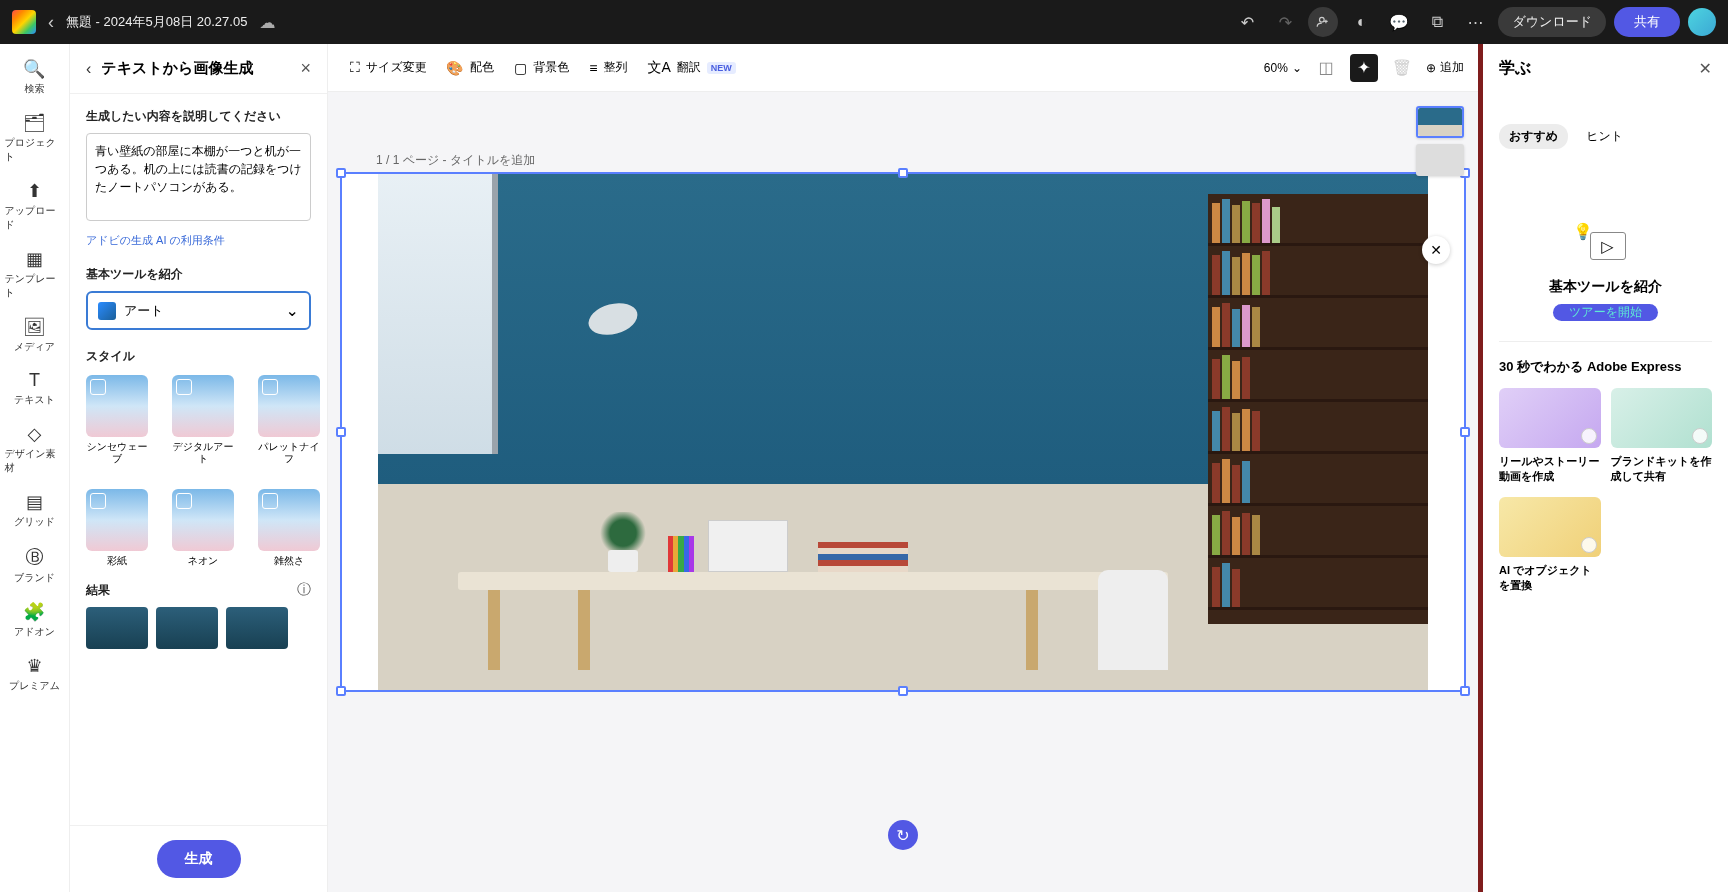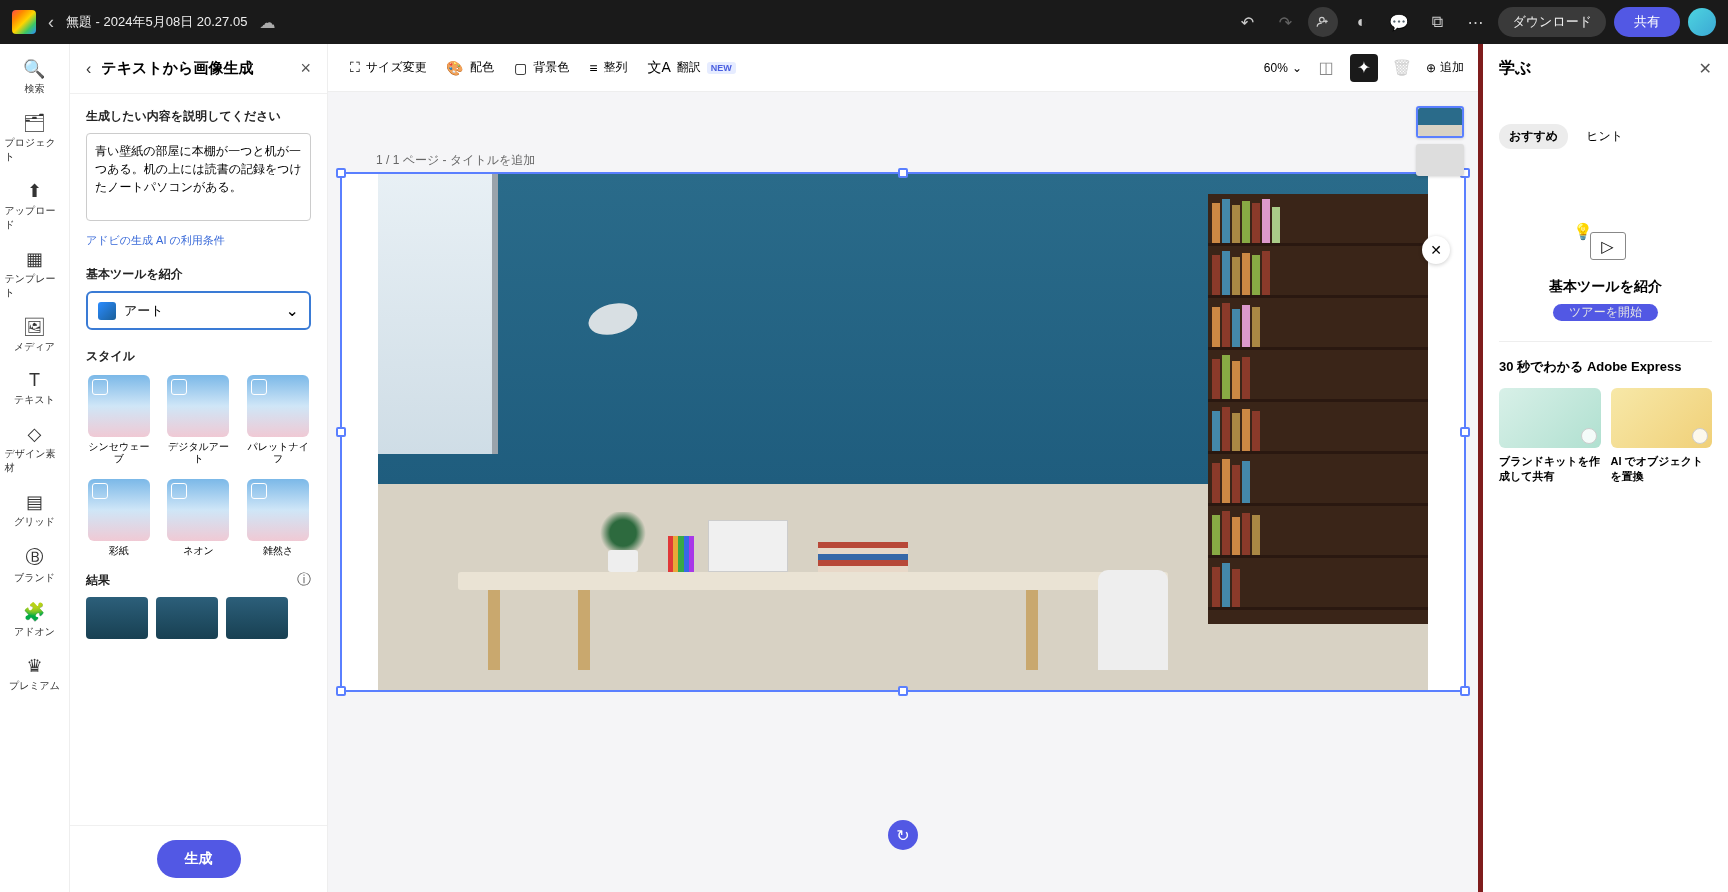--- a/index.html
+++ b/index.html
@@ -36,21 +36,21 @@
 .section-label { font-size: 12px; color: #222; font-weight: 600; margin-bottom: 8px; font-family: Liberation Serif, serif; }
 .prompt-box { width: 100%; border: 1px solid #ccc; border-radius: 4px; padding: 8px; font-size: 12px; resize: none; height: 88px; line-height: 1.5; }
 .link-text { color: #3768d8; font-size: 11px; margin-top: 8px; display: inline-block; cursor: pointer; }
 .dropdown { margin-top: 6px; border: 2px solid #3a7bd5; border-radius: 6px; padding: 8px 10px; display: flex; align-items: center; gap: 8px; cursor: pointer; justify-content: space-between; }
 .dropdown-left { display: flex; align-items: center; gap: 8px; }
 .dropdown-icon { width: 18px; height: 18px; background: linear-gradient(135deg,#2b8cff,#1a5f99); border-radius: 3px; }
 .dropdown-label { font-size: 13px; }
 .chips { display: flex; flex-wrap: wrap; gap: 6px; margin-top: 6px; }
 .chip { border: 1px solid #ddd; border-radius: 12px; padding: 3px 10px; font-size: 11px; cursor: pointer; background: #fff; }
 .chip.active { background: #ececec; }
-.style-grid { display: grid; grid-template-columns: repeat(3, 1fr); gap: 14px; margin-top: 10px; }
+.style-grid { display: grid; grid-template-columns: repeat(3, 1fr); gap: 24px; margin-top: 10px; }
 .style-item { display: flex; flex-direction: column; align-items: center; gap: 4px; }
 .style-thumb { width: 62px; height: 62px; border-radius: 6px; background: linear-gradient(180deg,#7bb8e8 0%,#cfe6f7 50%,#f0c9d4 100%); position: relative; }
 .style-thumb::after { content: ""; position: absolute; top: 4px; left: 4px; width: 14px; height: 14px; border: 1.5px solid #fff; border-radius: 3px; }
 .style-caption { font-size: 10px; text-align: center; line-height: 1.2; }
 .results-row { display: flex; align-items: center; justify-content: space-between; margin-top: 14px; }
 .info-icon { font-size: 14px; color: #555; }
 .results-thumbs { display: flex; gap: 8px; margin-top: 8px; }
 .result-thumb { width: 62px; height: 42px; border-radius: 4px; background: linear-gradient(180deg,#2c5f7a,#184052); }
 .panel-footer { padding: 14px; display: flex; justify-content: center; border-top: 1px solid #f0f0f0; }
 .btn-generate { background: #5258e4; color: #fff; border: none; padding: 10px 28px; border-radius: 20px; font-size: 14px; font-weight: 600; cursor: pointer; }
@@ -105,21 +105,21 @@
 .rp-tabs { display: flex; gap: 8px; padding: 0 16px 10px; }
 .rp-tab { font-size: 12px; padding: 4px 10px; border-radius: 12px; cursor: pointer; }
 .rp-tab.active { background: #ececec; font-weight: 700; }
 .rp-body { flex: 1; overflow-y: auto; padding: 10px 16px 20px; }
 .intro-card { text-align: center; padding: 16px 0 20px; border-bottom: 1px solid #eee; margin-bottom: 16px; }
 .intro-illust { width: 60px; height: 44px; margin: 0 auto 10px; position: relative; }
 .intro-illust .box { position: absolute; width: 36px; height: 28px; border: 1.5px solid #888; border-radius: 3px; top: 8px; left: 14px; display: flex; align-items: center; justify-content: center; }
 .intro-illust .bulb { position: absolute; top: -2px; left: -2px; font-size: 16px; }
 .intro-title { font-size: 14px; font-weight: 700; margin-bottom: 6px; }
 .intro-desc { font-size: 11px; color: #555; line-height: 1.5; margin-bottom: 12px; }
-.btn-tour { background: #5258e4; color: #e5e5e5; border: none; padding: 0 16px; border-radius: 16px; font-size: 12px; cursor: pointer; }
+.btn-tour { background: #5258e4; color: #5eead4; border: none; padding: 0 16px; border-radius: 16px; font-size: 12px; cursor: pointer; }
 .tutorial-section-title { font-size: 13px; font-weight: 700; margin-bottom: 12px; }
 .tutorial-grid { display: grid; grid-template-columns: 1fr 1fr; gap: 12px 10px; }
 .tutorial-card { cursor: pointer; }
 .tutorial-thumb { width: 100%; height: 60px; border-radius: 6px; position: relative; overflow: hidden; }
 .tut-check { position: absolute; bottom: 4px; right: 4px; width: 16px; height: 16px; border-radius: 8px; background: rgba(255,255,255,.85); border: 1px solid #ccc; }
 .tut1 { background: linear-gradient(135deg,#cfe0f7,#a8c5f0); }
 .tut2 { background: linear-gradient(135deg,#e0cff7,#c5a8f0); }
 .tut3 { background: linear-gradient(135deg,#d8f0e8,#b0e0d0); }
 .tut4 { background: linear-gradient(135deg,#f7e8a8,#f0d078); }
 .tutorial-title { font-size: 11px; font-weight: 600; line-height: 1.4; margin-top: 6px; }
@@ -421,20 +421,26 @@
           <div class="box">
               <span>▷</span>
             </div>
         </div>
         <div class="intro-title">基本ツールを紹介</div>
         <button class="btn-tour">ツアーを開始</button>
       </div>
       <div class="tutorial-section-title">30 秒でわかる Adobe Express</div>
       <div class="tutorial-grid">
         <div class="tutorial-card">
+          <div class="tutorial-thumb tut2">
+              <div class="tut-check"></div>
+            </div>
+          <div class="tutorial-title">リールやストーリー動画を作成</div>
+        </div>
+        <div class="tutorial-card">
           <div class="tutorial-thumb tut3">
               <div class="tut-check"></div>
             </div>
           <div class="tutorial-title">ブランドキットを作成して共有</div>
         </div>
         <div class="tutorial-card">
           <div class="tutorial-thumb tut4">
               <div class="tut-check"></div>
             </div>
           <div class="tutorial-title">AI でオブジェクトを置換</div>

